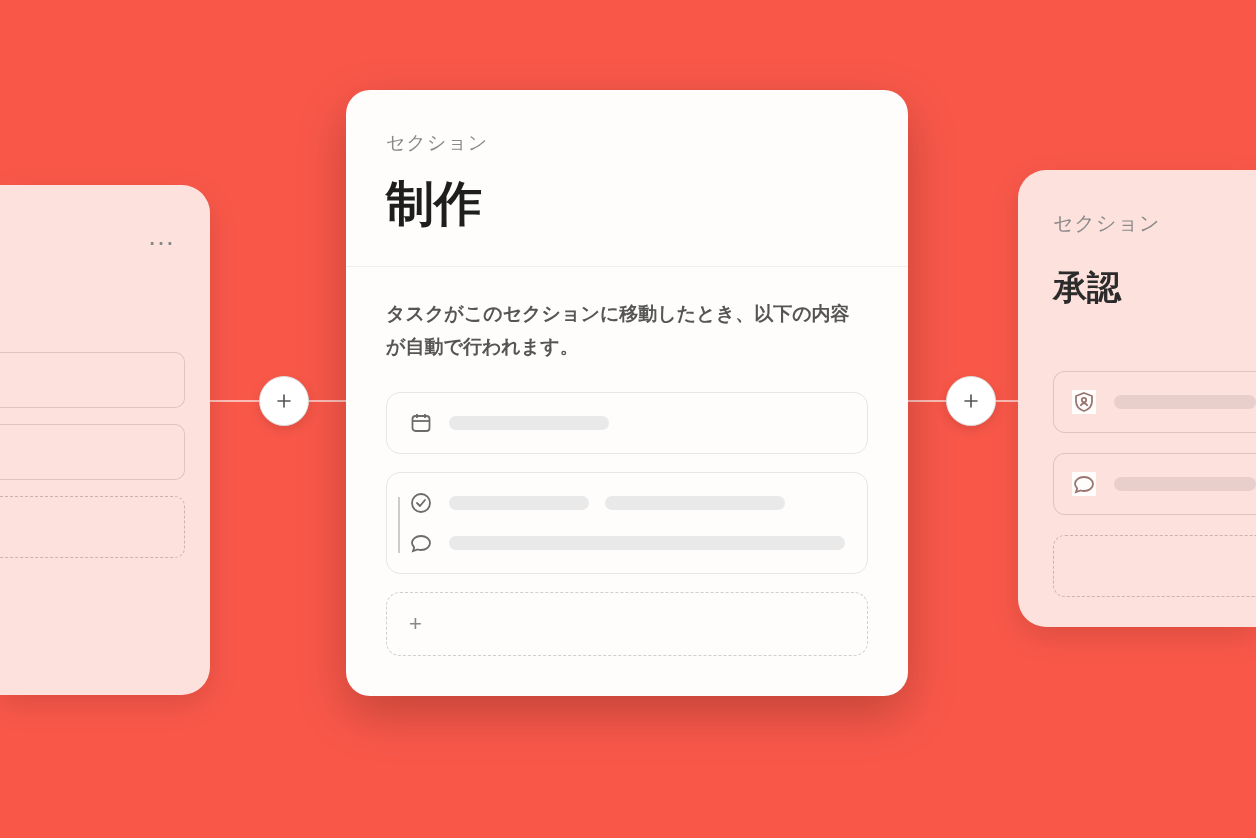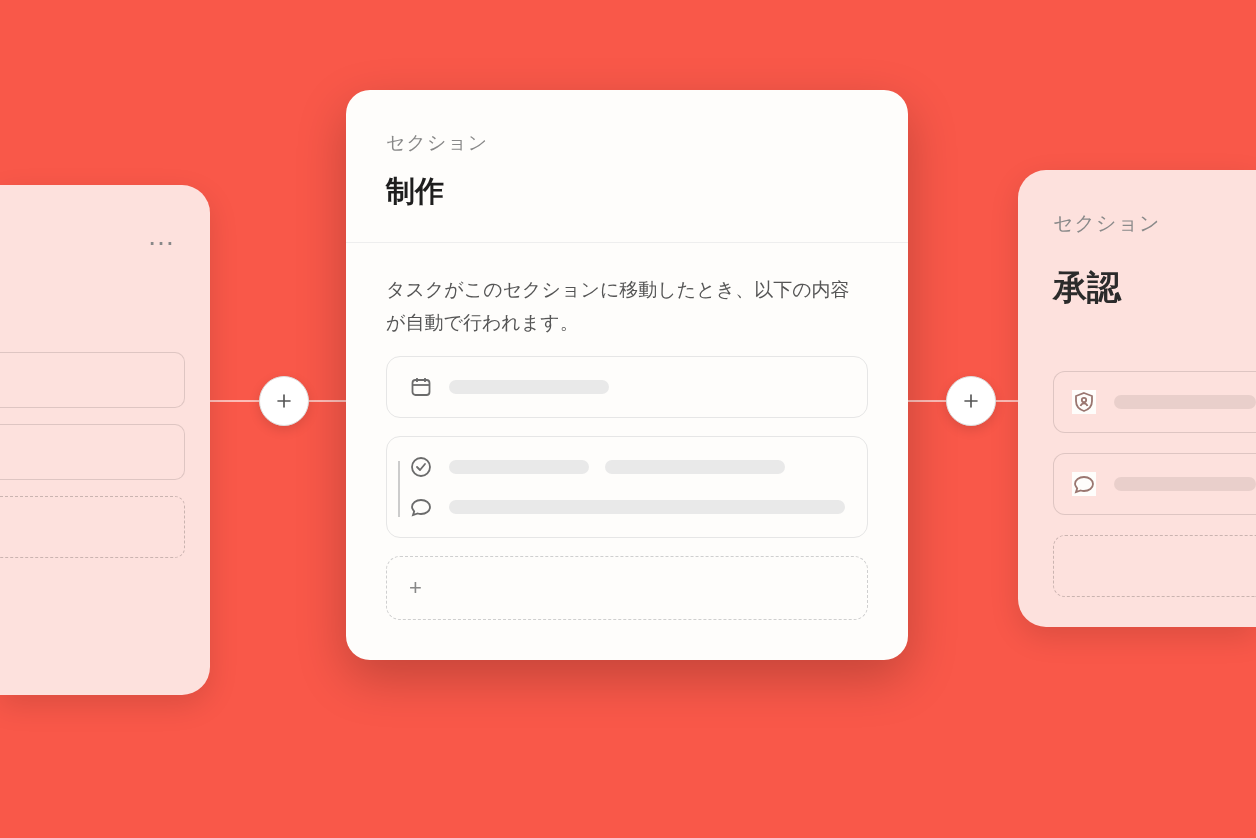--- a/index.html
+++ b/index.html
@@ -157,33 +157,33 @@
     border-bottom: 1px solid #eee;
   }
   .center-card .label {
     color: #888;
     font-size: 19px;
     font-weight: 500;
     letter-spacing: 1px;
   }
   .center-card .title {
     color: #1e1e1e;
-    font-size: 29px;
+    font-size: 48px;
     font-weight: 700;
     margin-top: 16px;
   }
   .center-card .body {
     padding: 30px 40px 40px 40px;
   }
   .center-card .desc {
     color: #555;
     font-size: 19px;
     line-height: 1.75;
-    font-weight: 400;
-    margin-bottom: 16px;
+    font-weight: 700;
+    margin-bottom: 28px;
   }
   .action-tile {
     border: 1px solid #e6e6e6;
     border-radius: 14px;
     padding: 18px 22px;
     margin-bottom: 18px;
     background: #FEFDFB;
   }
   .action-row {
     display: flex;

